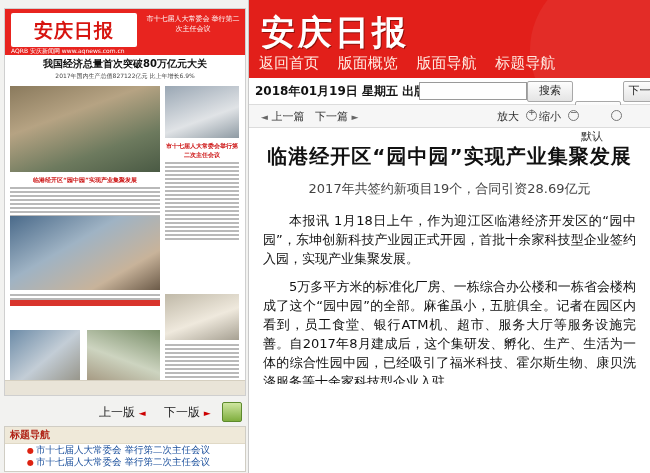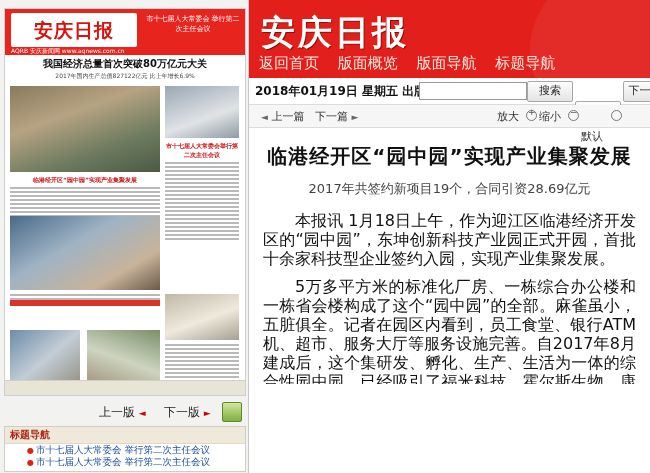--- a/index.html
+++ b/index.html
@@ -74,21 +74,21 @@
   .tb-read{left:378px;padding-left:48px;}
   .cir{display:inline-block;width:9px;height:9px;border:1px solid #777;border-radius:50%;position:relative;top:1px;}
   .cir.plus:after{content:"+";position:absolute;left:1px;top:-4px;font-size:9px;color:#555;}
   .cir.minus:after{content:"−";position:absolute;left:1px;top:-4px;font-size:9px;color:#555;}
   .arrowl{color:#666;font-size:9px;}
 
   .article{position:relative;padding:6px 14px 0 14px;}
   .kicker{text-align:center;font-size:11px;color:#333;margin-top:4px;letter-spacing:1px;}
   .headline{text-align:center;font-size:20px;font-weight:bold;color:#111;margin:9px 0 0 0;font-family:"DejaVu Sans","Liberation Sans",sans-serif;letter-spacing:1px;}
   .subhead{text-align:center;font-size:13px;color:#444;margin:10px 0 4px 0;}
-  .para{font-size:16px;color:#111;line-height:19px;text-align:justify;text-indent:2em;margin:9px 0 0 0;font-family:"DejaVu Sans","Liberation Sans",sans-serif;}
+  .para{font-size:13px;color:#111;line-height:19px;text-align:justify;text-indent:2em;margin:9px 0 0 0;font-family:"DejaVu Sans","Liberation Sans",sans-serif;}
   .clip{overflow:hidden;height:182px;}
 </style>
 </head>
 <body>
 
 <div class="page">
 
   <div class="left">
 
     <div class="paper-thumb">

